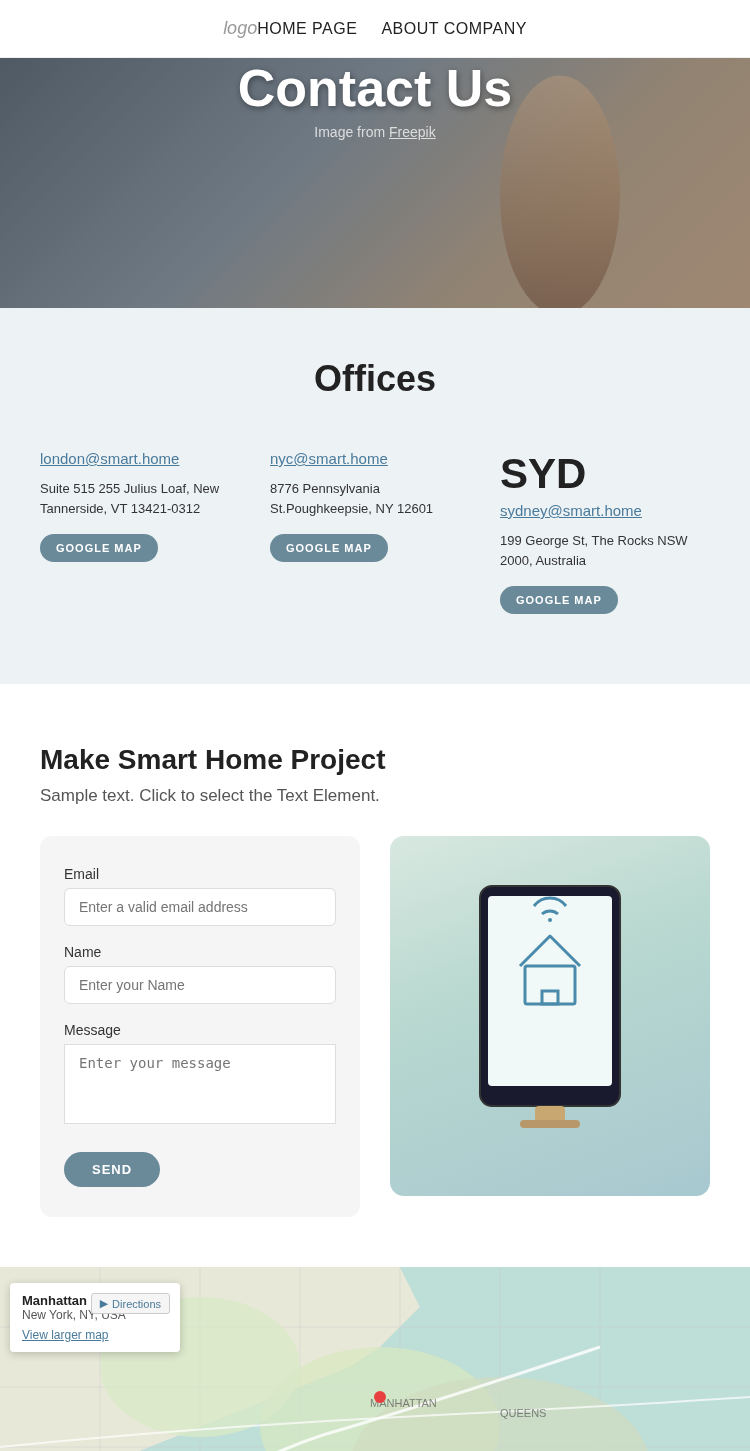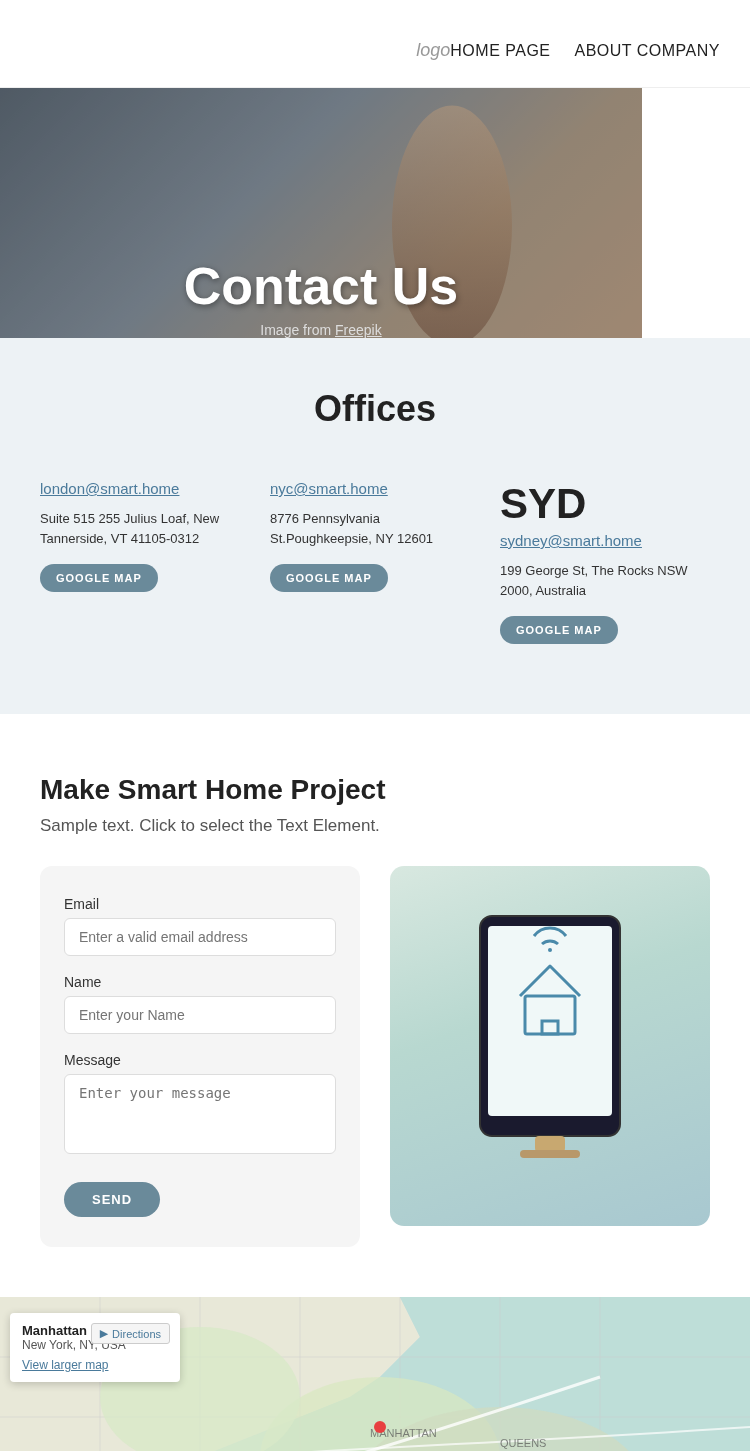--- a/index.html
+++ b/index.html
@@ -2,46 +2,45 @@
 <html><head>
   <meta charset="utf-8">
   <style>
     * { box-sizing: border-box; margin: 0; padding: 0; }
     body { font-family: Arial, sans-serif; width: 750px; background: #fff; }
 
     
     nav {
       display: flex;
       align-items: center;
-      justify-content: flex-end;
-      padding: 26px 30px;
+      justify-content: center;
+      padding: 18px 30px;
       background: #fff;
       border-bottom: 1px solid #eee;
-      margin-top: 14px;
     }
     .logo { font-size: 18px; color: #999; font-style: italic; }
     .nav-links { display: flex; gap: 24px; }
     .nav-links a {
       text-decoration: none;
       color: #222;
       font-size: 16px;
       font-weight: normal;
       letter-spacing: 0.5px;
     }
 
     
     .hero {
       position: relative;
-      width: 642px;
+      width: 750px;
       height: 250px;
       background: linear-gradient(135deg, #5a6a7a 0%, #8a9aaa 40%, #c0aa90 70%, #d4b090 100%);
       display: flex;
       flex-direction: column;
       align-items: center;
-      justify-content: flex-end;
+      justify-content: flex-start;
       overflow: hidden;
     }
     .hero-overlay {
       position: absolute;
       inset: 0;
       background: rgba(60,60,60,0.35);
     }
     .hero-content {
       position: relative;
       z-index: 2;
@@ -154,21 +153,21 @@
       border-radius: 6px;
       font-size: 14px;
       color: #aaa;
       background: #fff;
       outline: none;
     }
     .form-textarea {
       width: 100%;
       padding: 10px 14px;
       border: 1px solid #ddd;
-      border-radius: 6px;
+      border-radius: 0;
       font-size: 14px;
       color: #aaa;
       background: #fff;
       outline: none;
       resize: none;
       height: 80px;
     }
     .send-btn {
       background: #6a8a9a;
       color: #fff;
@@ -240,21 +239,21 @@
     </p>
   </div>
 </section>
 
 <section class="offices-section">
   <h2 class="offices-title">Offices</h2>
   <div class="offices-grid">
 
     <div class="office-card">
       <a class="office-email" href="#">london@smart.home</a>
-      <div class="office-address">Suite 515 255 Julius Loaf, New Tannerside, VT 41105-0312</div>
+      <div class="office-address">Suite 515 255 Julius Loaf, New Tannerside, VT 13421-0312</div>
       <button class="google-map-btn">GOOGLE MAP</button>
     </div>
 
     <div class="office-card">
       <a class="office-email" href="#">nyc@smart.home</a>
       <div class="office-address">8776 Pennsylvania St.Poughkeepsie, NY 12601</div>
       <button class="google-map-btn">GOOGLE MAP</button>
     </div>
 
     <div class="office-card">

